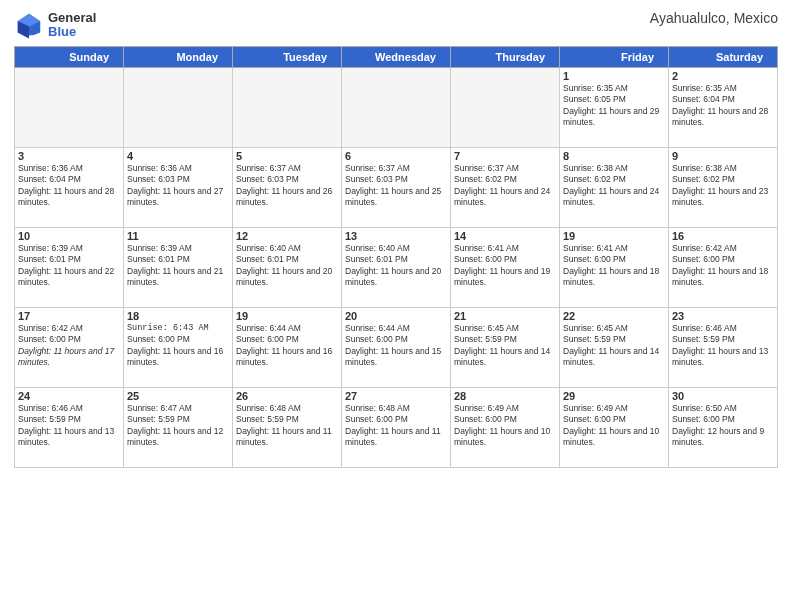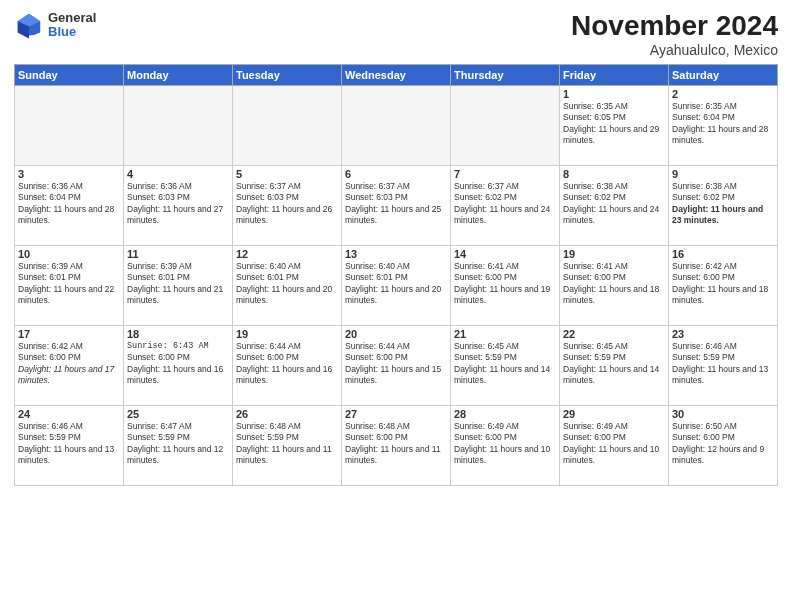--- a/index.html
+++ b/index.html
@@ -55,22 +55,22 @@
     .calendar {
       width: 100%;
       border-collapse: collapse;
       table-layout: fixed;
     }
     .calendar thead tr th {
       background: #3366cc;
       color: #fff;
       font-size: 11px;
       font-weight: bold;
-      padding: 4px 3px;
-      text-align: left;
+      padding: 4px 14px;
+      text-align: right;
       border: 1px solid #aaa;
     }
     .calendar tbody tr td {
       vertical-align: top;
       border: 1px solid #ccc;
       padding: 2px 3px;
       font-size: 8.5px;
       color: #333;
       height: 80px;
     }
@@ -100,21 +100,20 @@
         <path d="M20 5 L35 15 L35 30 Q20 38 5 30 L5 15 Z" fill="#3366cc"></path>
         <path d="M20 5 L35 15 L20 22 L5 15 Z" fill="#5588ee"></path>
         <path d="M5 15 L20 22 L20 38 Q12 34 5 30 Z" fill="#2244aa"></path>
       </svg>
       <div class="logo-text">
         <span class="general">General</span>
         <span class="blue">Blue</span>
       </div>
     </div>
     <div class="title-block">
-      <h1>November 2024</h1>
       <h2>Ayahualulco, Mexico</h2>
     </div>
   </div>
 
   <table class="calendar">
     <thead>
       <tr>
       <th>Sunday</th>
           <th>Monday</th>
           <th>Tuesday</th>
@@ -195,21 +194,21 @@
               <span style="display: block;">Sunrise: 6:38 AM</span>
               <span style="display: block;">Sunset: 6:02 PM</span>
               <span style="display: block;">Daylight: 11 hours and 24 minutes.</span>
             </div>
           </td>
           <td class="light">
             <span class="day-num">9</span>
             <div class="day-info">
               <span style="display: block;">Sunrise: 6:38 AM</span>
               <span style="display: block;">Sunset: 6:02 PM</span>
-              <span style="display: block; font-weight: bold;">Daylight: 11 hours and 23 minutes.</span>
+              <span style="display: block;">Daylight: 11 hours and 23 minutes.</span>
             </div>
           </td>
         </tr>
         <tr>
           <td class="light">
             <span class="day-num">10</span>
             <div class="day-info">
               <span style="display: block;">Sunrise: 6:39 AM</span>
               <span style="display: block;">Sunset: 6:01 PM</span>
               <span style="display: block;">Daylight: 11 hours and 22 minutes.</span>

